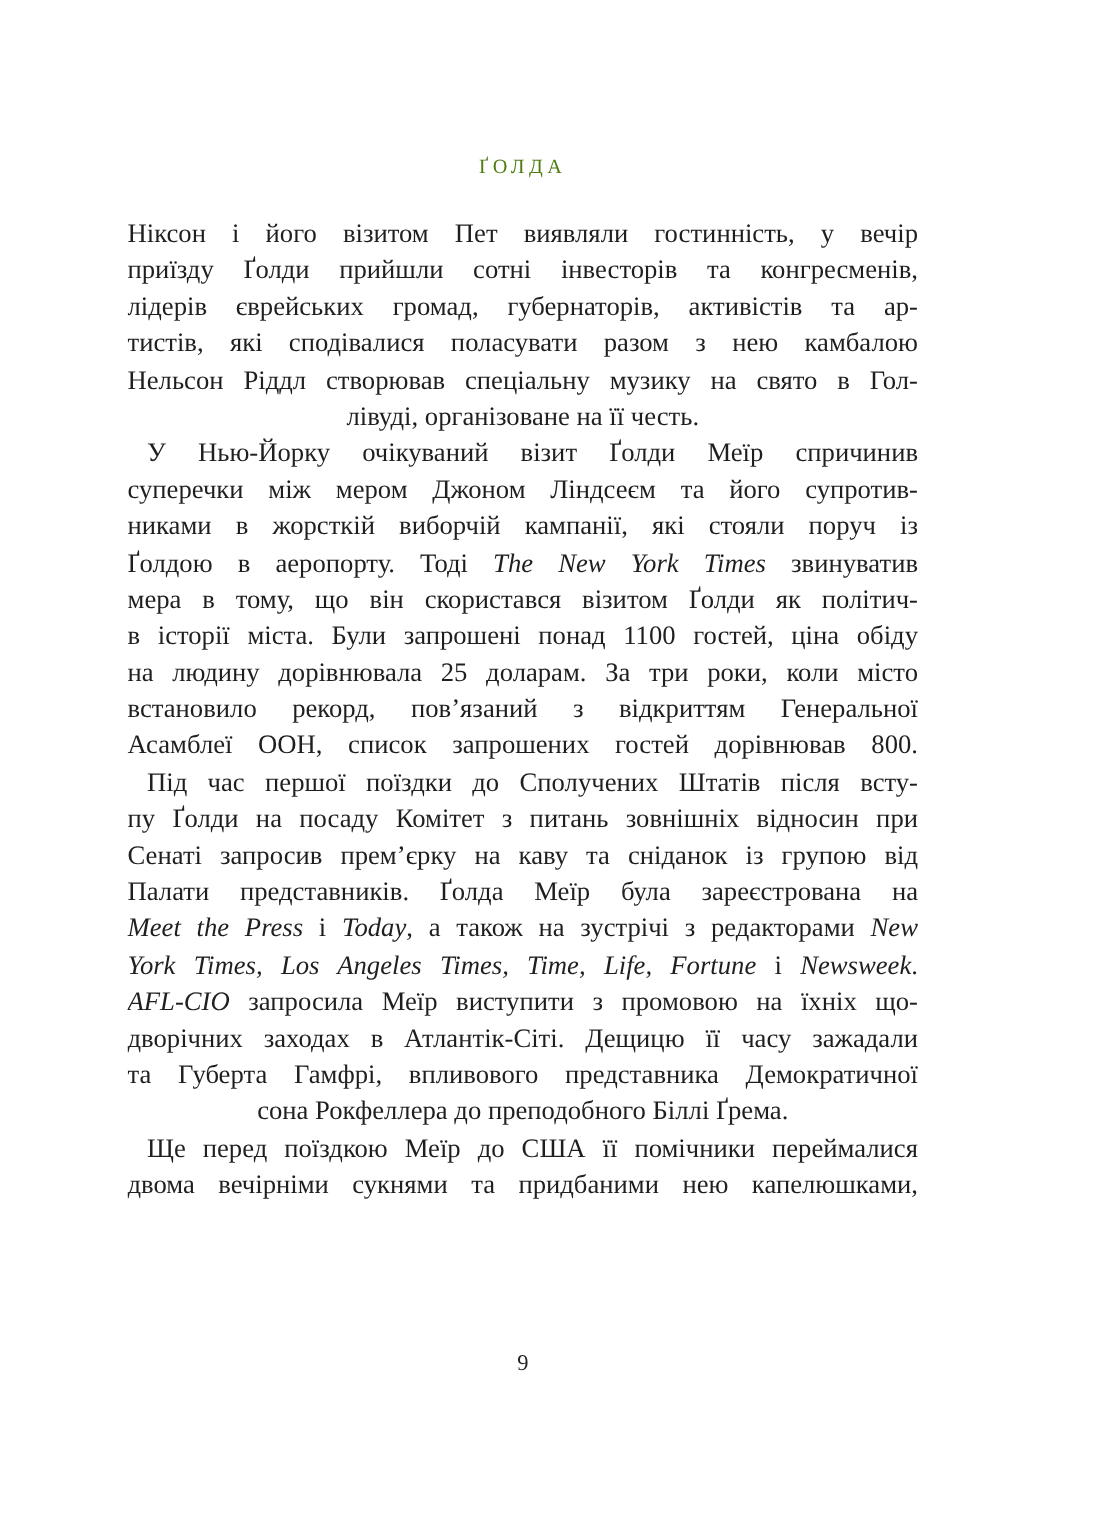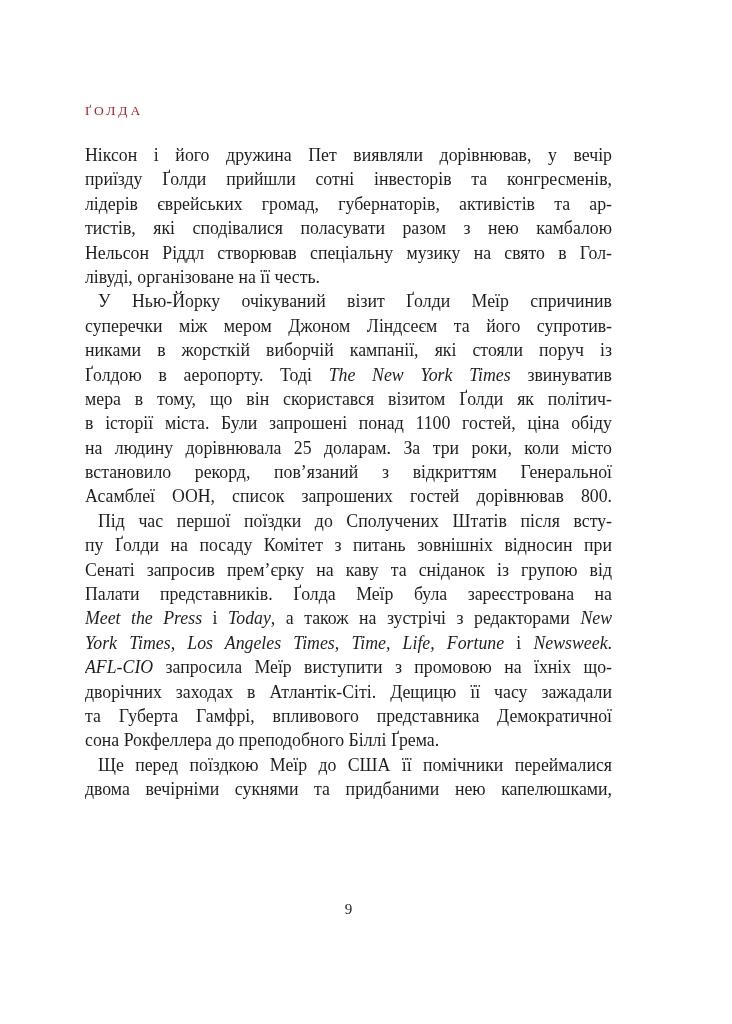--- a/index.html
+++ b/index.html
@@ -14,38 +14,38 @@
     background: #ffffff;
     font-family: "Liberation Serif", "DejaVu Serif", serif;
     color: #1f1f1f;
     overflow: hidden;
   }
   .running-header {
     position: absolute;
     top: 103px;
     left: 85px;
     width: 527px;
-    text-align: left;
+    text-align: center;
     font-size: 13.5px;
     letter-spacing: 3px;
-    color: #b91c1c;
+    color: #4d7c0f;
   }
   .text-block {
     position: absolute;
     top: 143px;
     left: 85px;
     width: 527px;
     font-size: 17.8px;
     line-height: 24.4px;
     color: #1f1f1f;
   }
   .line {
     height: 24.4px;
     overflow: hidden;
-    text-align: left;
+    text-align: center;
   }
   .line.just {
     text-align: justify;
     text-align-last: justify;
   }
   .line.indent {
     text-indent: 13px;
   }
   .line i {
   }
@@ -60,21 +60,21 @@
   }
 </style>
 </head>
 <body>
 
 <div class="page">
   <div class="running-header">ҐОЛДА</div>
 
   <div class="text-block">
       <div class="para">
-        <div class="line just"><span>Ніксон і його дружина Пет виявляли дорівнював, у вечір</span></div>
+        <div class="line just"><span>Ніксон і його візитом Пет виявляли гостинність, у вечір</span></div>
         <div class="line just"><span>приїзду Ґолди прийшли сотні інвесторів та конгресменів,</span></div>
         <div class="line just"><span>лідерів єврейських громад, губернаторів, активістів та ар-</span></div>
         <div class="line just"><span>тистів, які сподівалися поласувати разом з нею камбалою</span></div>
         <div class="line just"><span>Нельсон Ріддл створював спеціальну музику на свято в Гол-</span></div>
         <div class="line"><span>лівуді, організоване на її честь.</span></div>
       </div>
       <div class="para">
         <div class="line just indent"><span>У Нью-Йорку очікуваний візит Ґолди Меїр спричинив</span></div>
         <div class="line just"><span>суперечки між мером Джоном Ліндсеєм та його супротив-</span></div>
         <div class="line just"><span>никами в жорсткій виборчій кампанії, які стояли поруч із</span></div>

